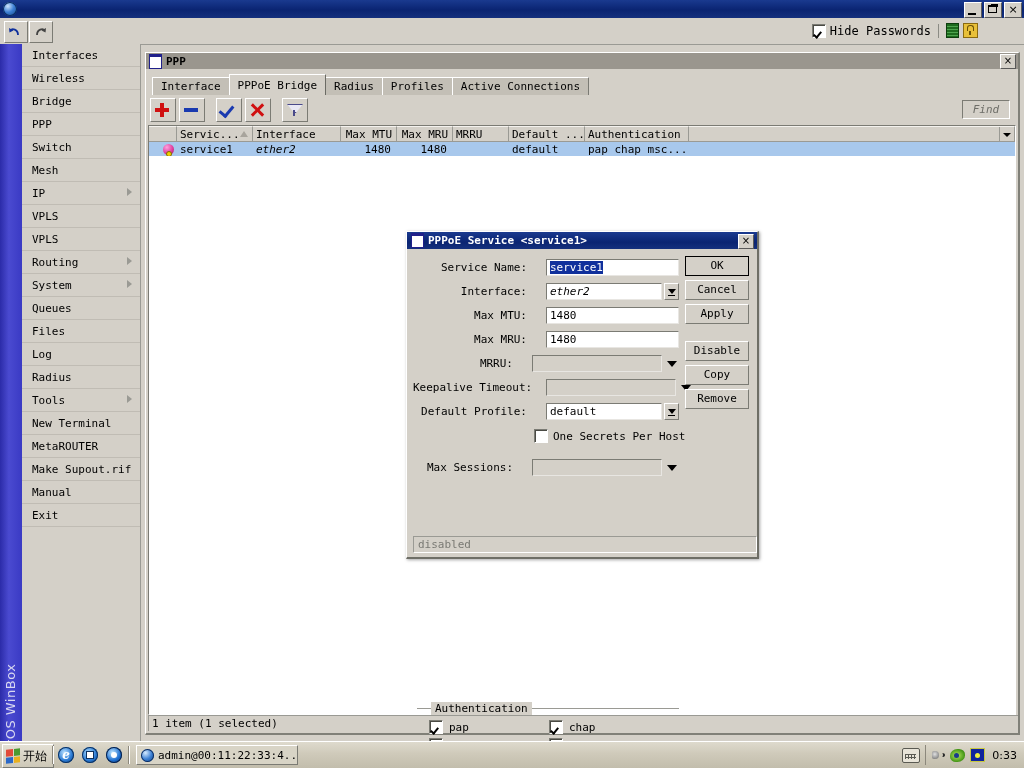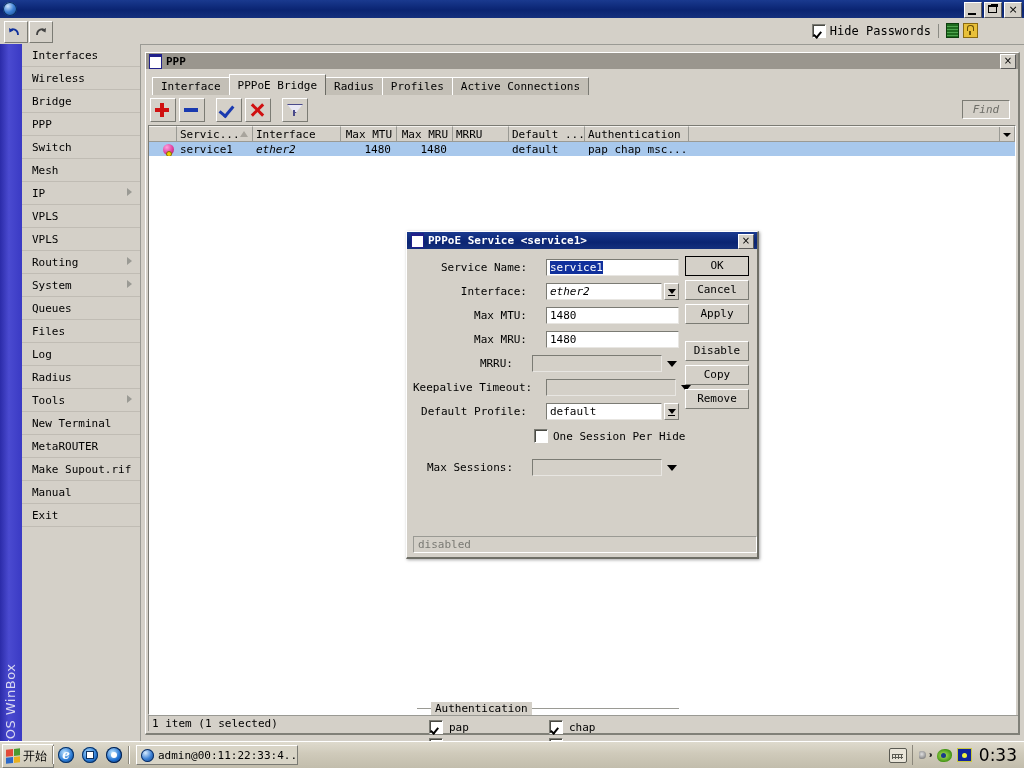--- a/index.html
+++ b/index.html
@@ -848,21 +848,21 @@
   }
   .tray-net:after {
     content: '';
     position: absolute; left: 4px; top: 4px;
     width: 5px; height: 5px;
     border-radius: 50%;
     background: #f0f040;
   }
   .tray-clock {
     font-family: "DejaVu Sans", sans-serif;
-    font-size: 17px; color: #000;
+    font-size: 11px; color: #000;
     padding-left: 2px;
   }
 </style>
 </head>
 <body>
 
 <div id="screen">
 
   <div id="winbox-window">
 
@@ -1102,21 +1102,21 @@
       </div>
 
       <div class="form-row" style="top:169px;">
         <span class="form-label">Default Profile:</span>
         <span class="field">default</span>
         <span class="combo-btn bar"></span>
       </div>
 
       <div class="inline-chk-row" style="top:197px;">
         <span class="chk"></span>
-        <span>One Session Per Hide</span>
+        <span>One Secrets Per Host</span>
       </div>
 
       <div class="form-row" style="top:225px;">
         <span class="form-label">Max Sessions:</span>
         <span class="field disabled narrow"></span>
         <span class="flat-arrow"></span>
       </div>
 
       <div class="group-box">
         <div class="group-line"></div>

